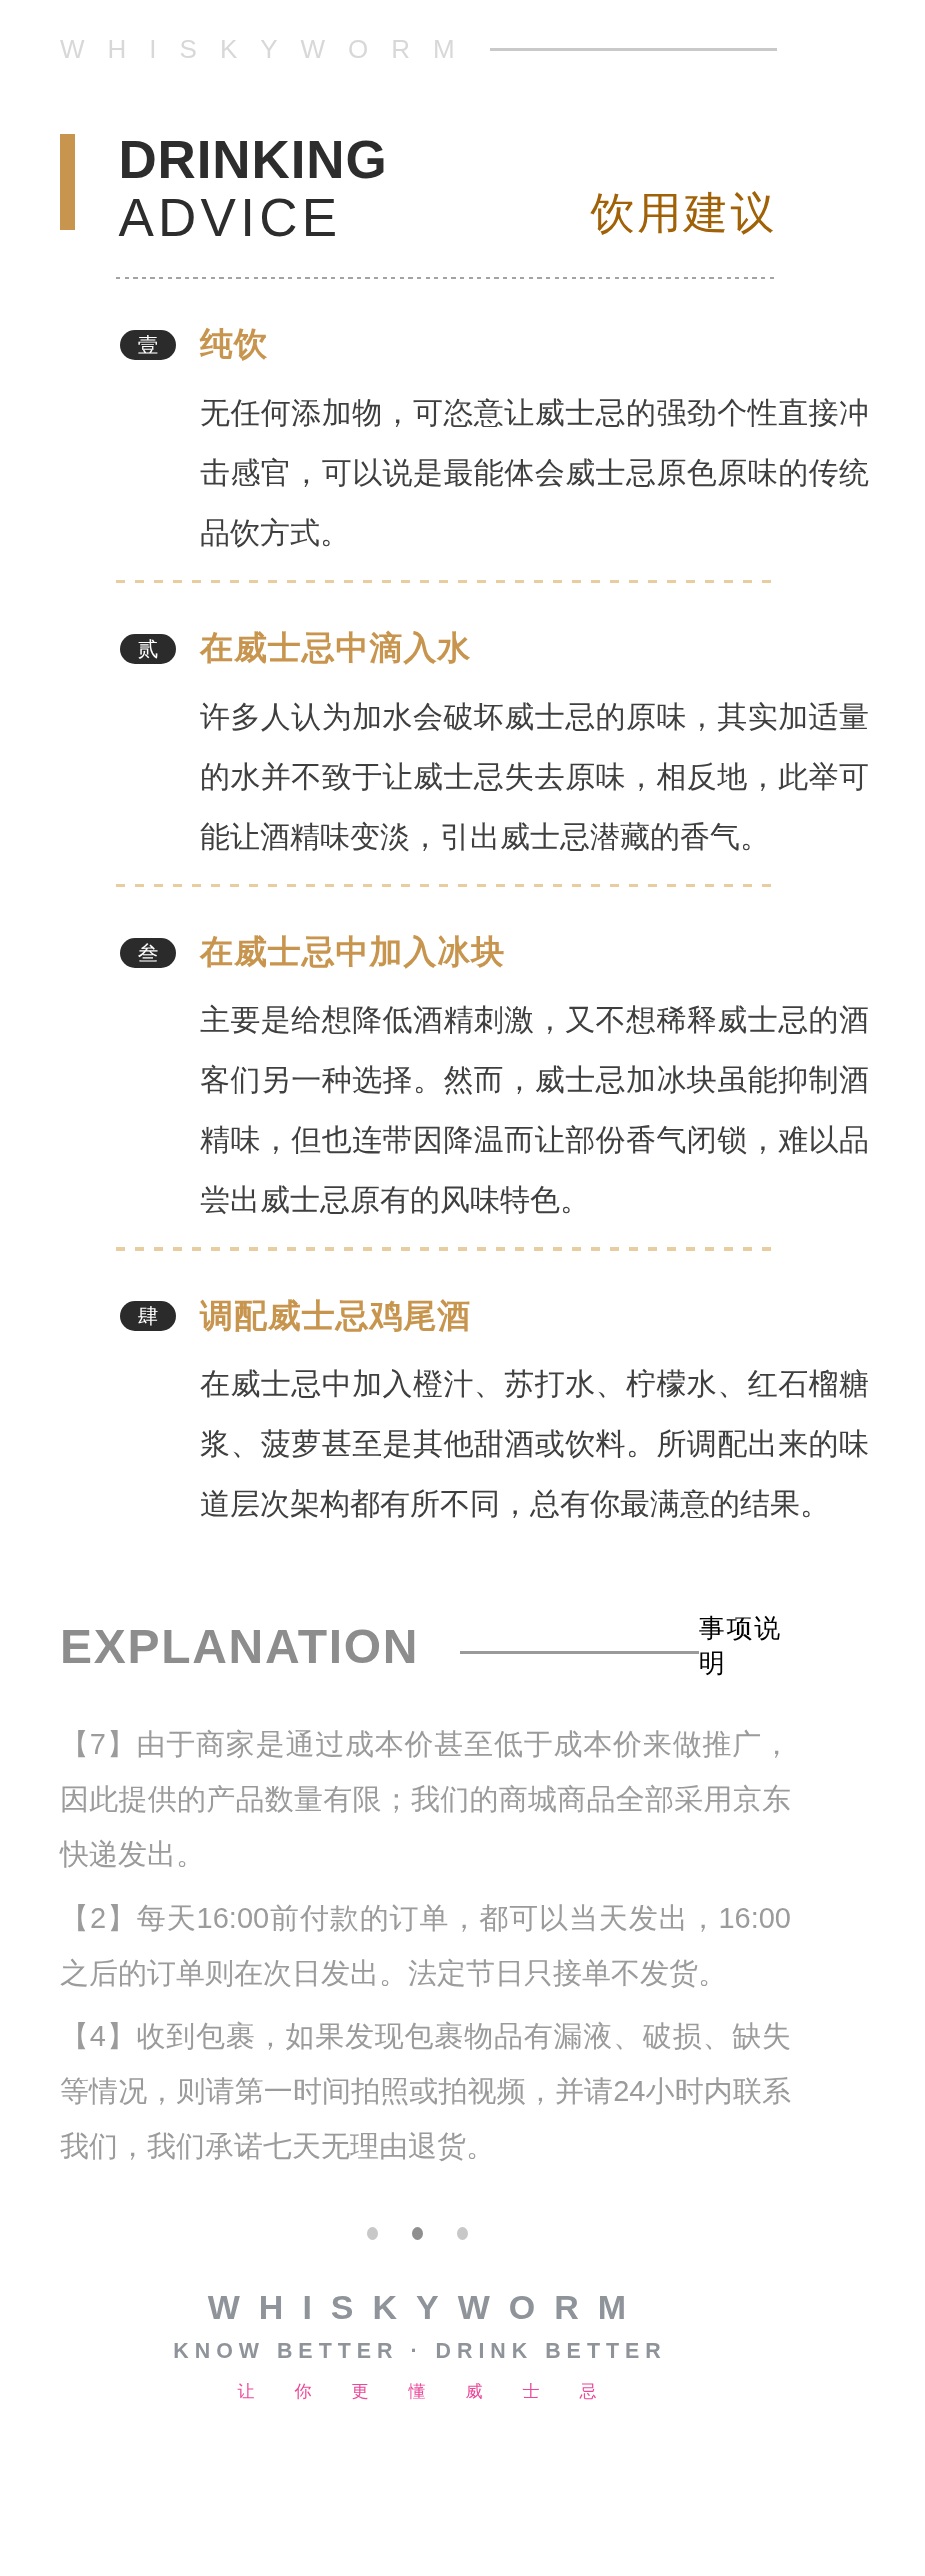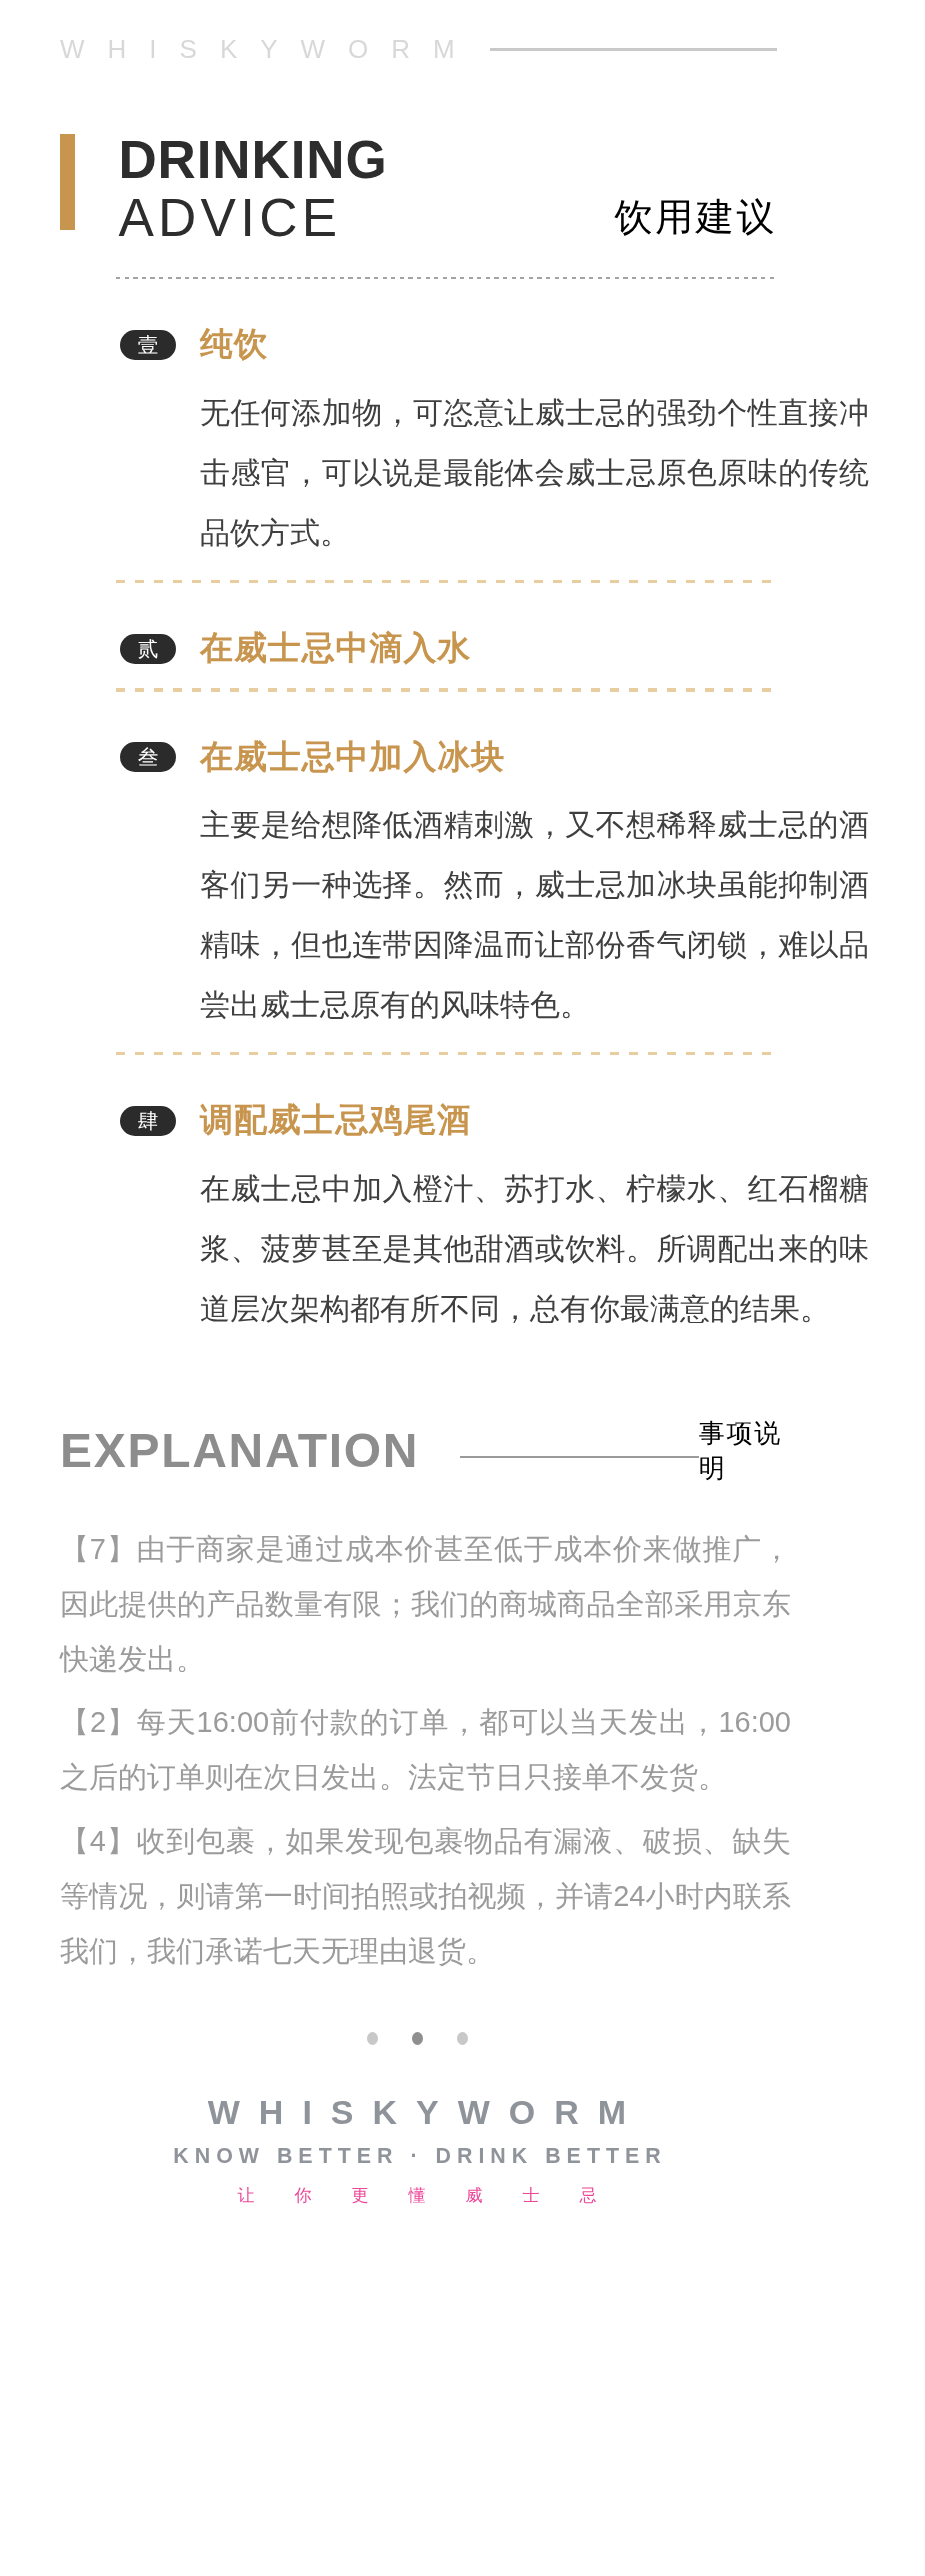--- a/index.html
+++ b/index.html
@@ -17,21 +17,21 @@
     font-size:26px; letter-spacing:23px; color:#d8d8d8; font-weight:500;
     white-space:nowrap;
   }
   .brand-top-line { flex:1; height:2.6px; background:#c9c9c9; margin-left:12px; }
 
   
   .title-block { display:flex; margin:69px 57px 0 60px; }
   .gold-bar { width:15.4px; height:96px; background:#c8954e; margin-right:43px; }
   .title-main { font-size:53px; line-height:51px; font-weight:800; color:#2d2d2d; letter-spacing:0.9px;text-align:right; }
   .title-sub  { font-size:53px; line-height:51px; font-weight:300; color:#2d2d2d; letter-spacing:4.3px; margin-top:6.9px; }
-  .title-cn { margin-left:auto; align-self:flex-end; font-size:38px; font-weight:300; color:#000000; letter-spacing:2.6px; }
+  .title-cn { margin-left:auto; align-self:flex-end; font-size:44px; font-weight:300; color:#a16207; letter-spacing:2.6px; }
 
   
   .sep { height:2.6px; margin-left:116px; margin-right:58px; }
   .sep.gray {
     margin-top:34px;
     background:repeating-linear-gradient(90deg,#a3a3a3 0 4.3px,transparent 4.3px 8.6px);
   }
   .sep.gold {
     height:3.4px; margin-top:17px;
     background:repeating-linear-gradient(90deg,#e7cda0 0 8.6px,transparent 8.6px 19px);
@@ -115,20 +115,21 @@
     </div>
     <p class="advice-body">无任何添加物，可恣意让威士忌的强劲个性直接冲击感官，可以说是最能体会威士忌原色原味的传统品饮方式。</p>
   </div>
   <div class="sep gold"></div>
 
   <div class="advice">
     <div class="advice-head">
       <span class="badge">贰</span>
       <span class="advice-title">在威士忌中滴入水</span>
     </div>
+    <p class="advice-body">许多人认为加水会破坏威士忌的原味，其实加适量的水并不致于让威士忌失去原味，相反地，此举可能让酒精味变淡，引出威士忌潜藏的香气。</p>
   </div>
   <div class="sep gold"></div>
 
   <div class="advice">
     <div class="advice-head">
       <span class="badge">叁</span>
       <span class="advice-title">在威士忌中加入冰块</span>
     </div>
     <p class="advice-body">主要是给想降低酒精刺激，又不想稀释威士忌的酒客们另一种选择。然而，威士忌加冰块虽能抑制酒精味，但也连带因降温而让部份香气闭锁，难以品尝出威士忌原有的风味特色。</p>
   </div>

